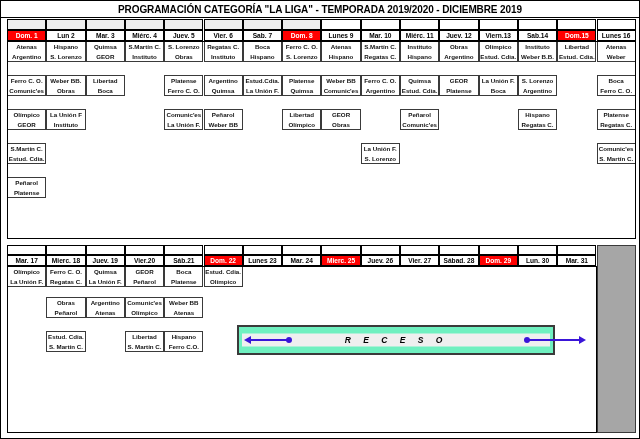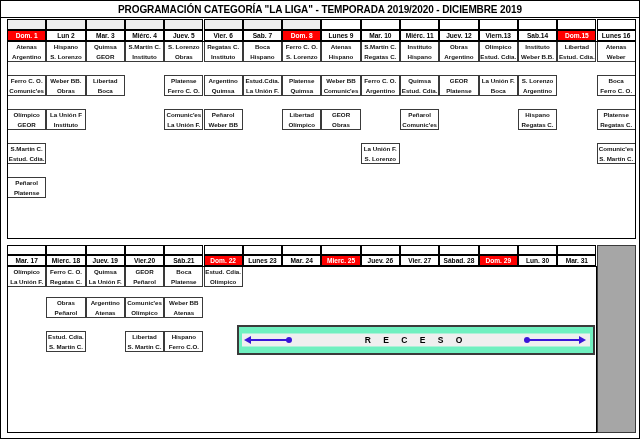--- a/index.html
+++ b/index.html
@@ -517,21 +517,21 @@
       <div class="cell matchcell" style="left: 123.9px; top: 330px; width: 39.3px; height: 21px;">
         <span>Libertad</span>
         <span>S. Martín C.</span>
       </div>
       <div class="cell matchcell" style="left: 163.2px; top: 330px; width: 39.3px; height: 21px;">
         <span>Hispano</span>
         <span>Ferro C.O.</span>
       </div>
       <div class="section-frame" style="left: 6px; top: 265px; width: 589.5px; height: 167px;"></div>
       <div class="grey-col" style="left: 595.5px; top: 244px; width: 39.3px; height: 188px; background: rgb(166, 166, 166);"></div>
-      <div class="receso" style="left: 236px; top: 324px; width: 358px; height: 30px; background: rgb(111, 240, 192);">
+      <div class="receso" style="left: 236px; top: 324px; width: 318px; height: 30px; background: rgb(111, 240, 192); font-style: italic;">
         <div class="receso-inner"></div>
         <div class="arrow-line" style="left: 12px; width: 38px; background: rgb(58, 21, 216);"></div>
         <div class="arrow-head left" style="left: 5px; border-right-color: rgb(58, 21, 216);"></div>
         <div class="arrow-dot" style="left: 50px; background: rgb(58, 21, 216);"></div>
         <div class="arrow-line" style="left: 288px; width: 55px; background: rgb(58, 21, 216);"></div>
         <div class="arrow-head right" style="left: 340px; border-left-color: rgb(58, 21, 216);"></div>
         <div class="arrow-dot" style="left: 288px; background: rgb(58, 21, 216);"></div>
         <div class="receso-label">R E C E S O</div>
       </div>
     </div>

